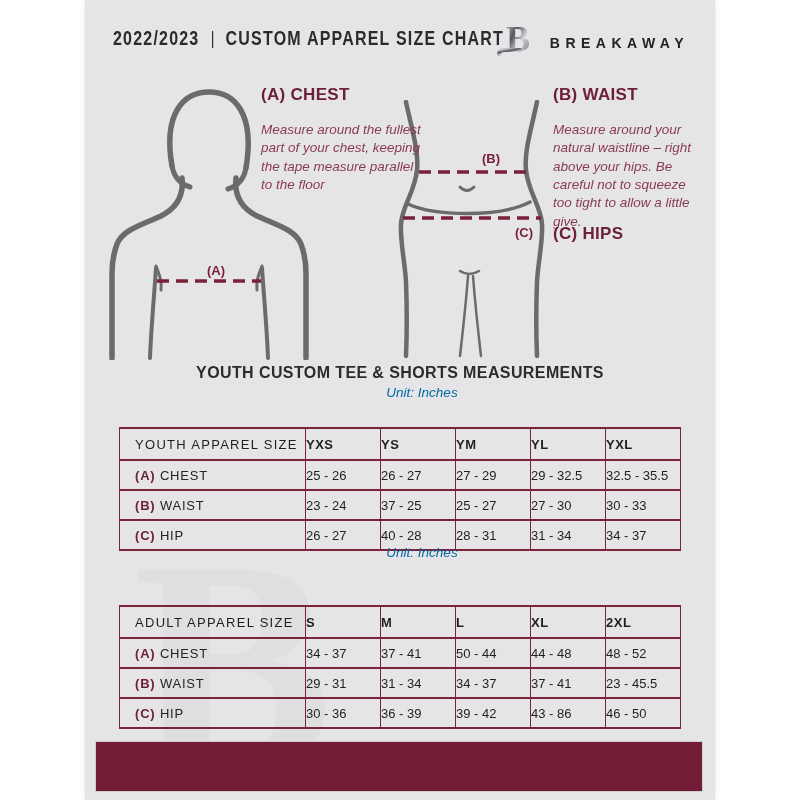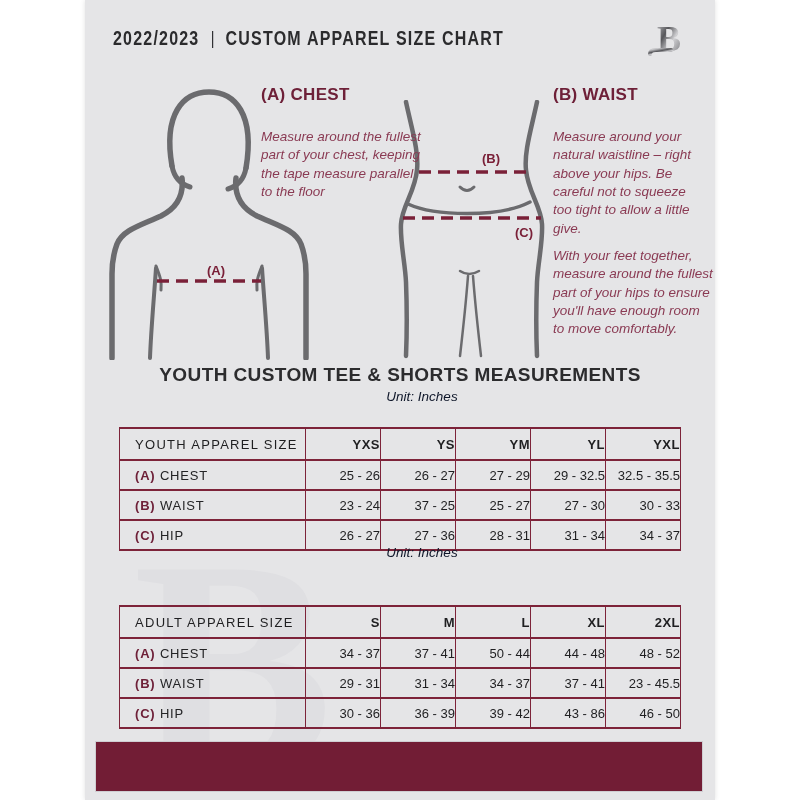--- a/index.html
+++ b/index.html
@@ -14,31 +14,31 @@
     transform:scaleX(.8); transform-origin:left center; white-space:nowrap;
   }
   .hdr-left .seg { font-size:20px; font-weight:700; letter-spacing:1.5px; color:#2b2b2d; }
   .hdr-left .bar { font-size:18px; font-weight:400; color:#2b2b2d; }
   .brand { position:absolute; right:26px; top:18px; display:flex; align-items:center; gap:12px; }
   .brand-name { font-size:14px; font-weight:700; letter-spacing:5.5px; color:#232325; padding-top:6px; }
   
   .fig { position:absolute; }
   .guide-block { position:absolute; z-index:2; }
   .guide-heading { font-size:17px; font-weight:700; letter-spacing:.3px; color:#6e2038; }
-  .guide-desc { margin-top:23px; font-size:13.5px; font-style:italic; line-height:1.36; color:#8a3a53; }
+  .guide-desc { margin-top:16px; font-size:13.5px; font-style:italic; line-height:1.36; color:#8a3a53; }
   
   .section-title { position:absolute; left:0; width:100%; text-align:center; z-index:1; }
-  .section-title .t { font-size:19px; font-weight:700; letter-spacing:.4px; color:#2c2c2e; }
-  .section-title .u { margin-top:3px; font-size:13.5px; font-style:italic; color:#0f172a;padding-left:44px; }
+  .section-title .t { font-size:16px; font-weight:700; letter-spacing:.4px; color:#2c2c2e; }
+  .section-title .u { margin-top:3px; font-size:13.5px; font-style:italic; color:#0369a1;padding-left:44px; }
   table.size-table {
     position:absolute; left:34px; border-collapse:collapse; table-layout:fixed; z-index:1;margin-top:20px;
   }
   table.size-table th, table.size-table td {
     border:1.5px solid #7d2339; border-top-width:2px; border-bottom-width:2px;
-    height:30px; text-align:right; vertical-align:middle;
+    height:30px; text-align:left; vertical-align:middle;
     font-size:13px; color:#1f1f21; background:transparent;
   }
   table.size-table tr.hrow th { height:32px; }
   table.size-table .c0 { width:186px; text-align:left; padding-left:15px; }
   table.size-table .cv { width:75px; }
   th.apparel-size { font-weight:400; letter-spacing:1.3px; font-size:13px; color:#3a3a3c; }
   th.size-label { font-weight:700; letter-spacing:.5px; font-size:13.5px; color:#1c1c1e; }
   td.rowlabel { letter-spacing:.8px; }
   .marker { font-weight:700; color:#6e2038; }
   .rl { color:#242426; }
@@ -69,20 +69,21 @@
         <linearGradient id="metal" x1="0" y1="0" x2="1" y2="1">
           <stop offset="0" stop-color="#c7c7ca"></stop>
             <stop offset=".35" stop-color="#57575b"></stop>
           <stop offset=".6" stop-color="#cfcfd2"></stop>
             <stop offset="1" stop-color="#6a6a6e"></stop>
         </linearGradient>
       </defs>
       <text x="10" y="33" font-family="Liberation Serif, serif" font-weight="bold" font-size="36" fill="url(#metal)">B</text>
       <path d="M3 36 Q3 32 9 32 L24 32" stroke="url(#metal)" stroke-width="4" fill="none" stroke-linecap="round"></path>
     </svg>
+    <span class="brand-name">BREAKAWAY</span>
   </div>
 
   <svg class="fig" style="left:24px; top:80px;" width="200" height="280" viewBox="0 0 200 280">
     <g fill="none" stroke="#6b6b6e" stroke-linecap="round">
       <path d="M 63,86 C 54,34 74,12 100,12 C 126,12 146,34 137,88" stroke-width="5.5"></path>
       <path d="M 63,86 C 65,97 71,104 81,107" stroke-width="5"></path>
       <path d="M 137,88 C 135,99 129,106 119,109" stroke-width="5"></path>
       <path d="M 73,98 C 75,116 68,128 52,136 C 30,146 14,150 8,164 C 5,172 3,180 3,194 L 3,278" stroke-width="5.5"></path>
       <path d="M 127,98 C 125,116 132,128 148,136 C 170,146 186,150 192,164 C 195,172 197,180 197,194 L 197,278" stroke-width="5.5"></path>
       <path d="M 47,188 C 45,218 42,250 41,278" stroke-width="4"></path>
@@ -112,21 +113,21 @@
 
   <div class="guide-block" style="left:176px; top:85px; width:160px;">
     <div class="guide-heading">(A) CHEST</div>
     <div class="guide-desc">Measure around the fullest part of your chest, keeping the tape measure parallel to the floor</div>
   </div>
   <div class="guide-block" style="left:468px; top:85px; width:155px;">
     <div class="guide-heading">(B) WAIST</div>
     <div class="guide-desc">Measure around your natural waistline – right above your hips. Be careful not to squeeze too tight to allow a little give.</div>
   </div>
   <div class="guide-block" style="left:468px; top:224px; width:160px;">
-    <div class="guide-desc">With your feet together, measure around the fullest part of your hips to ensure you'll have enough room to move comfortably.</div>
+    <div class="guide-heading">(C) HIPS</div>
   </div>
 
   <div class="watermark">B</div>
 
   <div class="section-title" style="top:364px;">
     <div class="t">YOUTH CUSTOM TEE &amp; SHORTS MEASUREMENTS</div>
     <div class="u">Unit: Inches</div>
   </div>
   <table class="size-table" style="top:407px;">
     <tbody>
@@ -159,21 +160,21 @@
       <td class="cv">25 - 27</td>
       <td class="cv">27 - 30</td>
       <td class="cv">30 - 33</td>
     </tr>
     <tr>
       <td class="c0 rowlabel">
         <span class="marker">(C)</span>
         <span class="rl">HIP</span>
       </td>
       <td class="cv">26 - 27</td>
-      <td class="cv">27 - 36</td>
+      <td class="cv">40 - 28</td>
       <td class="cv">28 - 31</td>
       <td class="cv">31 - 34</td>
       <td class="cv">34 - 37</td>
     </tr>
   </tbody>
     </table>
 
   <div class="section-title" style="top:542px;">
     <div class="u">Unit: Inches</div>
   </div>

